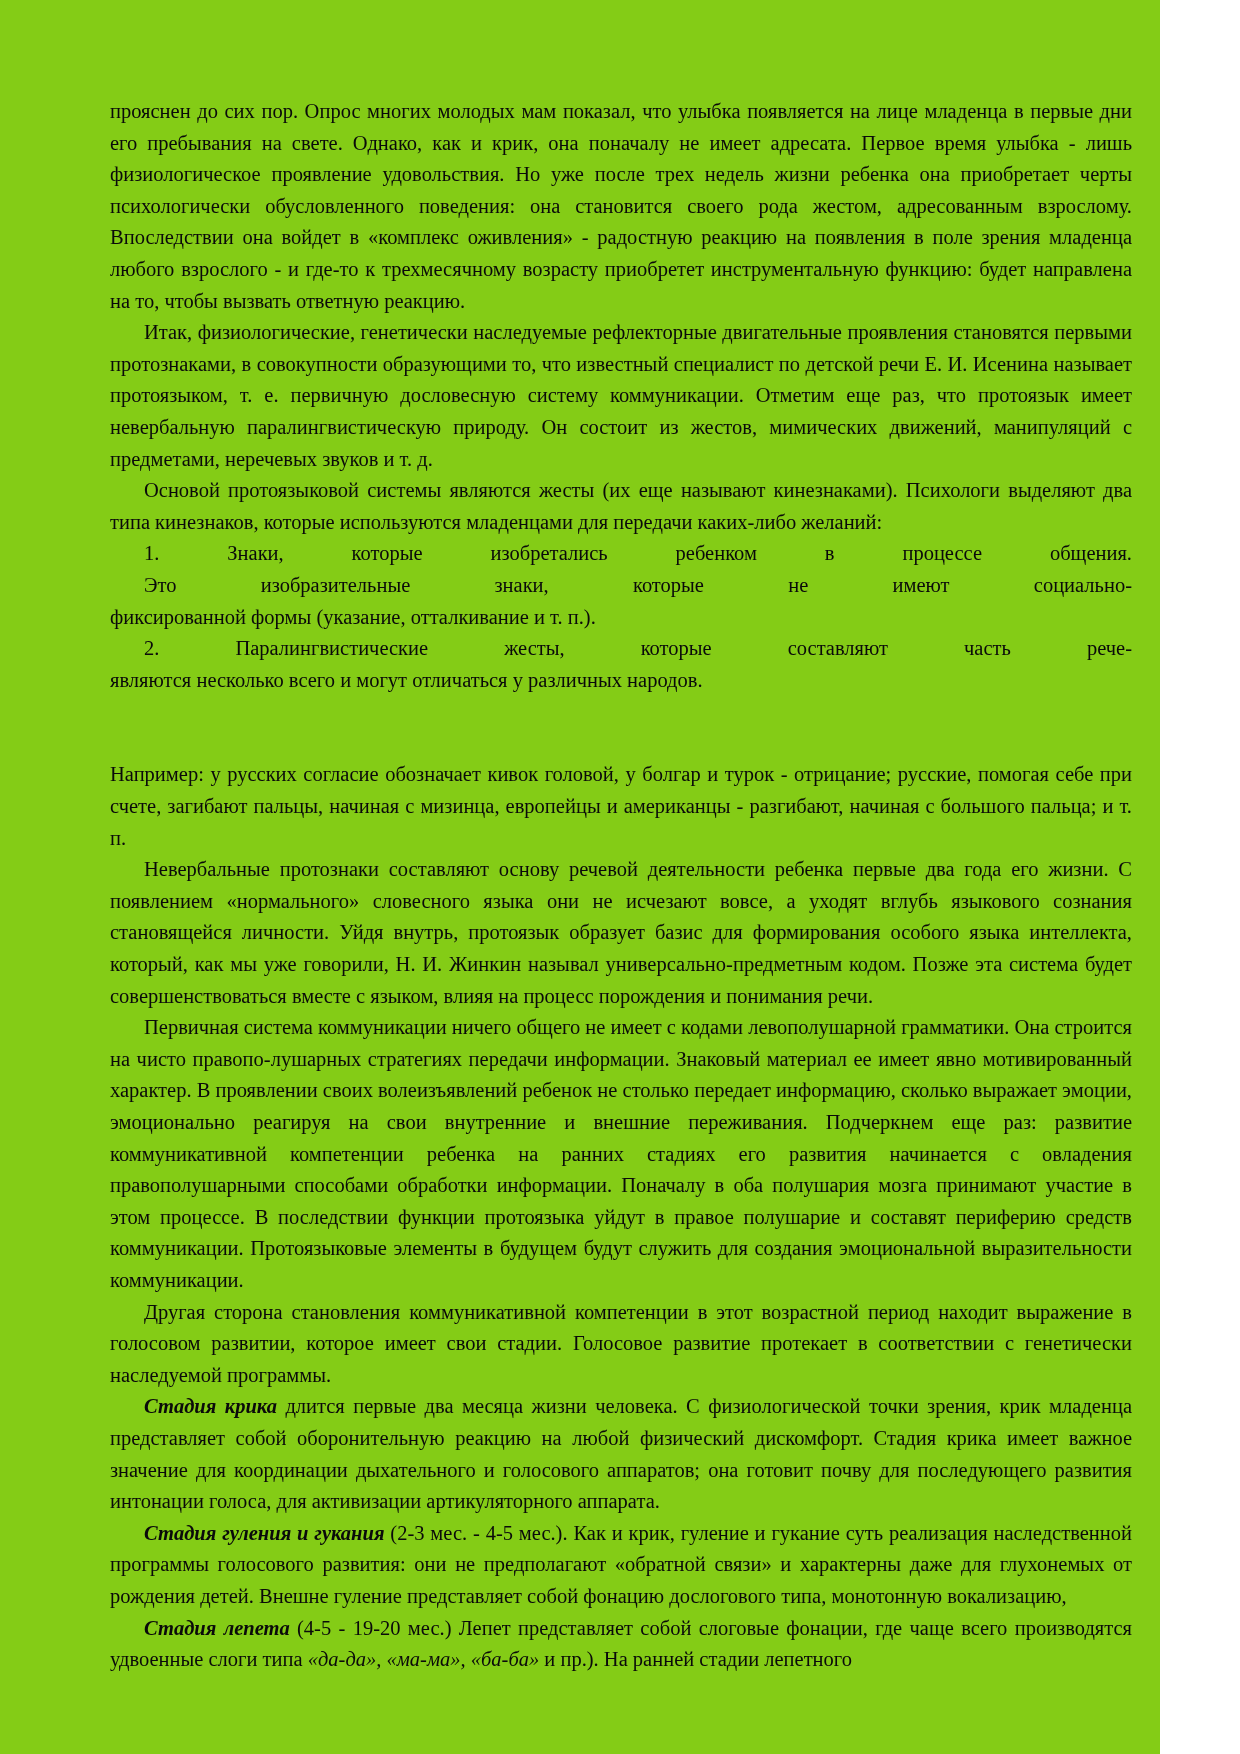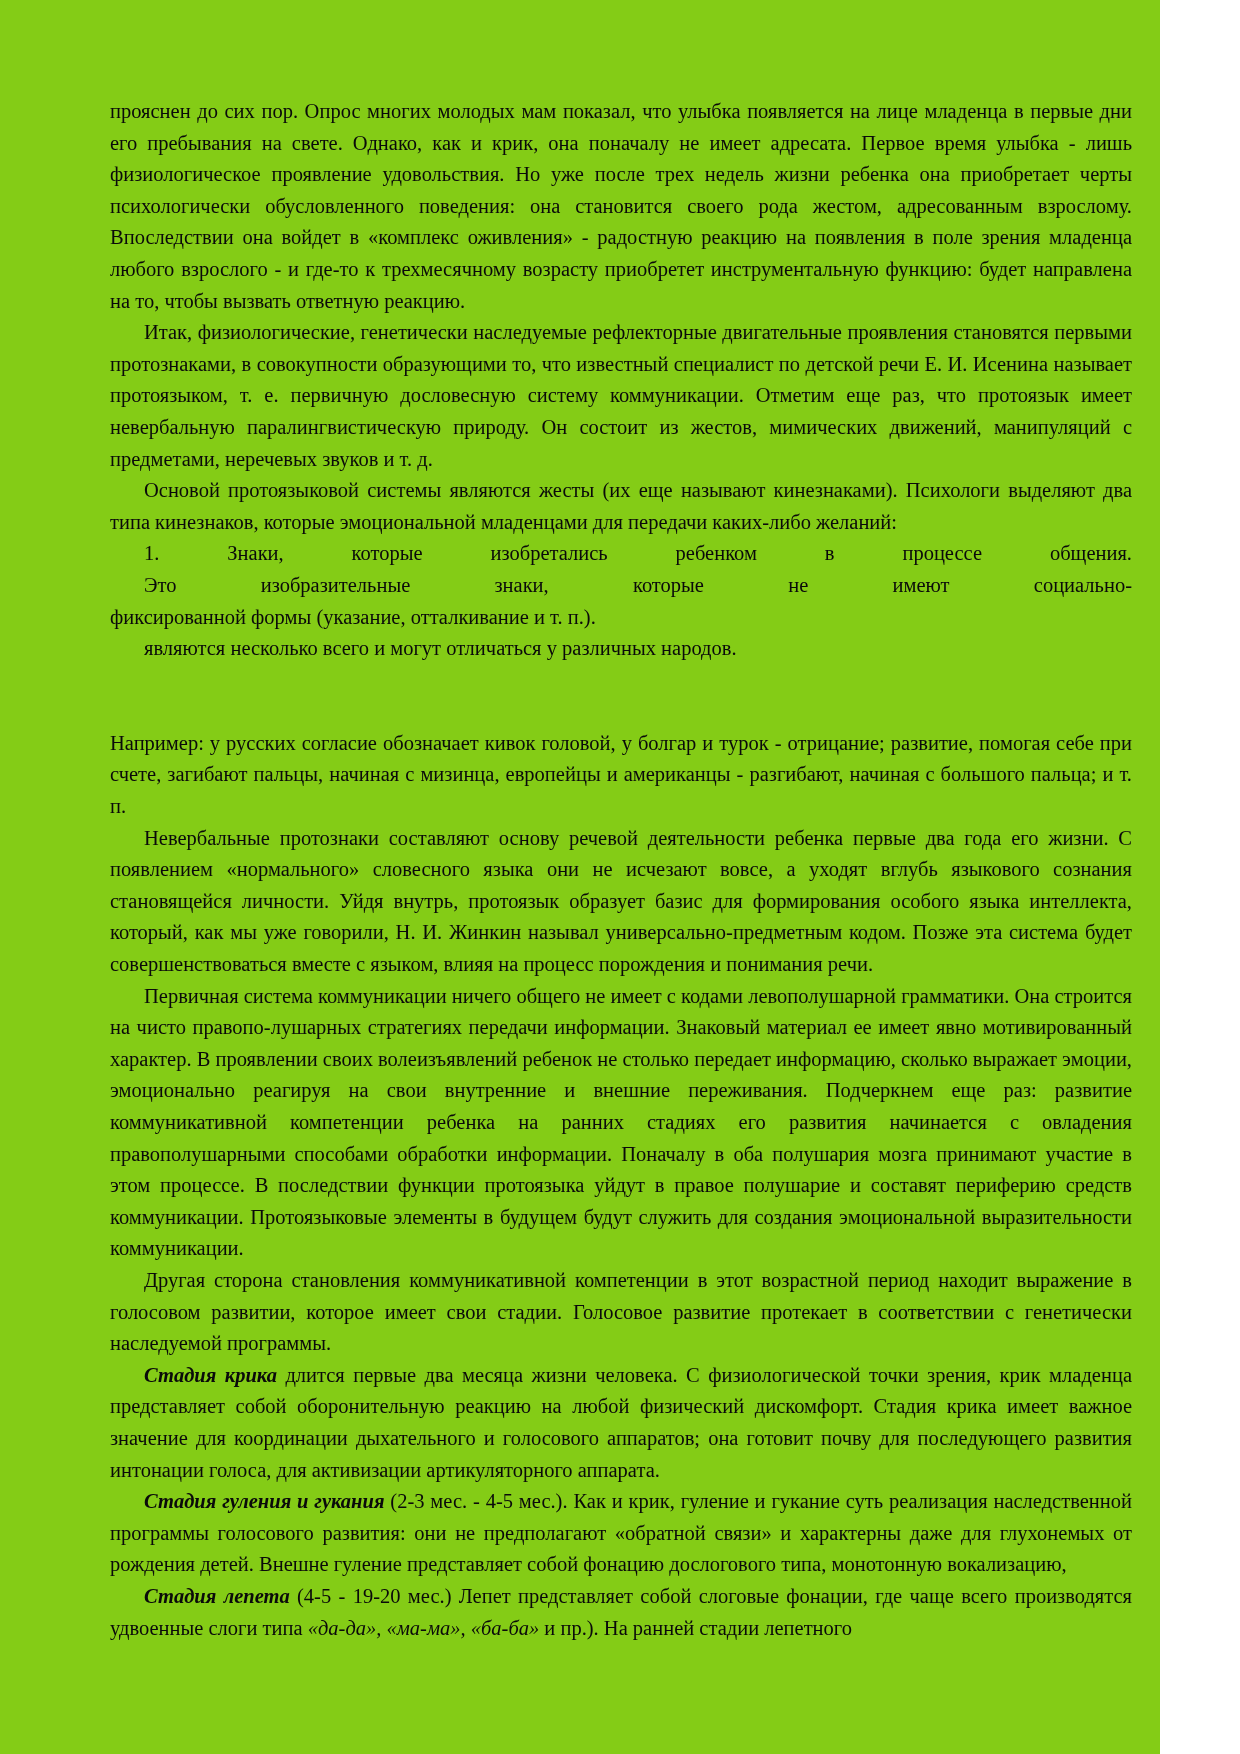--- a/index.html
+++ b/index.html
@@ -68,36 +68,37 @@
 </head>
 <body>
 
 <div class="page">
   <div class="text-column">
 
     <p class="para noindent">прояснен до сих пор. Опрос многих молодых мам показал, что улыбка появляется на лице младенца в первые дни его пребывания на свете. Однако, как и крик, она поначалу не имеет адресата. Первое время улыбка - лишь физиологическое проявление удовольствия. Но уже после трех недель жизни ребенка она приобретает черты психологически обусловленного поведения: она становится своего рода жестом, адресованным взрослому. Впоследствии она войдет в «комплекс оживления» - радостную реакцию на появления в поле зрения младенца любого взрослого - и где-то к трехмесячному возрасту приобретет инструментальную функцию: будет направлена на то, чтобы вызвать ответную реакцию.</p>
 
     <p class="para indent">Итак, физиологические, генетически наследуемые рефлекторные двигательные проявления становятся первыми протознаками, в совокупности образующими то, что известный специалист по детской речи Е. И. Исенина называет протоязыком, т. е. первичную дословесную систему коммуникации. Отметим еще раз, что протоязык имеет невербальную паралингвистическую природу. Он состоит из жестов, мимических движений, манипуляций с предметами, неречевых звуков и т. д.</p>
 
-    <p class="para indent">Основой протоязыковой системы являются жесты (их еще называют кинезнаками). Психологи выделяют два типа кинезнаков, которые эмоциональной младенцами для передачи каких-либо желаний:</p>
+    <p class="para indent">Основой протоязыковой системы являются жесты (их еще называют кинезнаками). Психологи выделяют два типа кинезнаков, которые используются младенцами для передачи каких-либо желаний:</p>
 
     <p class="para indent sparse">
       <span class="wide1">1. Знаки, которые изобретались ребенком в процессе общения.</span>
       <span class="wide1">Это изобразительные знаки, которые не имеют социально-</span>
       <span>фиксированной формы (указание, отталкивание и т. п.).</span>
     </p>
 
     <p class="para indent sparse">
+      <span class="wide1">2. Паралингвистические жесты, которые составляют часть рече-</span>
       <span>являются несколько всего и могут отличаться у различных народов.</span>
     </p>
 
     <span class="spacer-line"></span>
     <span class="spacer-line"></span>
 
-    <p class="para noindent">Например: у русских согласие обозначает кивок головой, у болгар и турок - отрицание; развитие, помогая себе при счете, загибают пальцы, начиная с мизинца, европейцы и американцы - разгибают, начиная с большого пальца; и т. п.</p>
+    <p class="para noindent">Например: у русских согласие обозначает кивок головой, у болгар и турок - отрицание; русские, помогая себе при счете, загибают пальцы, начиная с мизинца, европейцы и американцы - разгибают, начиная с большого пальца; и т. п.</p>
 
     <p class="para indent">Невербальные протознаки составляют основу речевой деятельности ребенка первые два года его жизни. С появлением «нормального» словесного языка они не исчезают вовсе, а уходят вглубь языкового сознания становящейся личности. Уйдя внутрь, протоязык образует базис для формирования особого языка интеллекта, который, как мы уже говорили, Н. И. Жинкин называл универсально-предметным кодом. Позже эта система будет совершенствоваться вместе с языком, влияя на процесс порождения и понимания речи.</p>
 
     <p class="para indent">Первичная система коммуникации ничего общего не имеет с кодами левополушарной грамматики. Она строится на чисто правопо-лушарных стратегиях передачи информации. Знаковый материал ее имеет явно мотивированный характер. В проявлении своих волеизъявлений ребенок не столько передает информацию, сколько выражает эмоции, эмоционально реагируя на свои внутренние и внешние переживания. Подчеркнем еще раз: развитие коммуникативной компетенции ребенка на ранних стадиях его развития начинается с овладения правополушарными способами обработки информации. Поначалу в оба полушария мозга принимают участие в этом процессе. В последствии функции протоязыка уйдут в правое полушарие и составят периферию средств коммуникации. Протоязыковые элементы в будущем будут служить для создания эмоциональной выразительности коммуникации.</p>
 
     <p class="para indent">Другая сторона становления коммуникативной компетенции в этот возрастной период находит выражение в голосовом развитии, которое имеет свои стадии. Голосовое развитие протекает в соответствии с генетически наследуемой программы.</p>
 
     <p class="para indent">
       <span class="bi">Стадия крика</span><span> длится первые два месяца жизни человека. С физиологической точки зрения, крик младенца представляет собой оборонительную реакцию на любой физический дискомфорт. Стадия крика имеет важное значение для координации дыхательного и голосового аппаратов; она готовит почву для последующего развития интонации голоса, для активизации артикуляторного аппарата.</span>
     </p>

